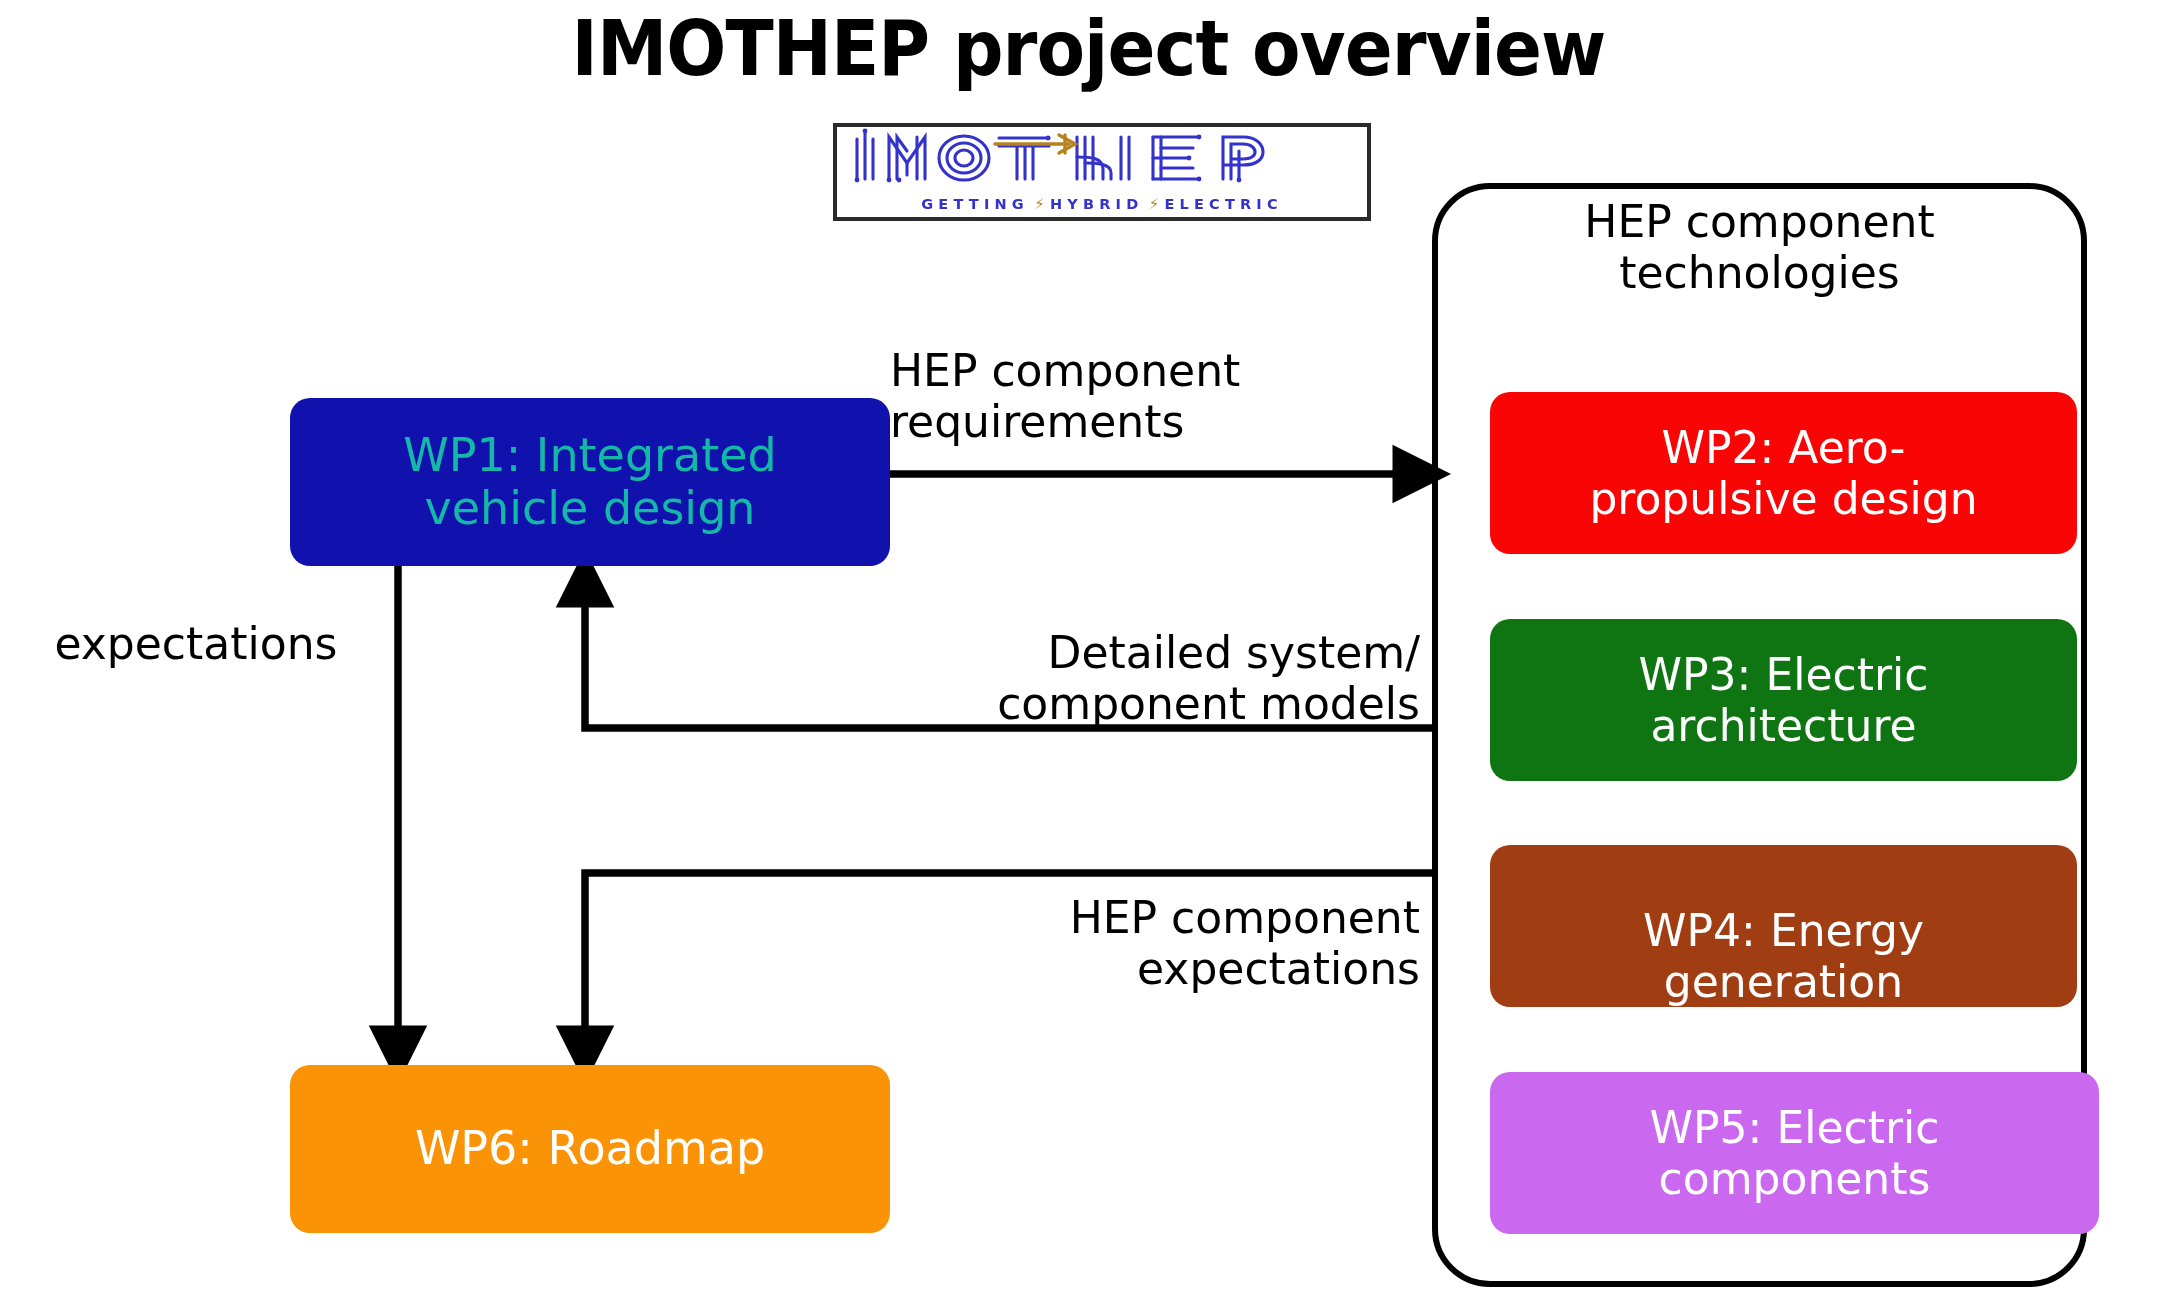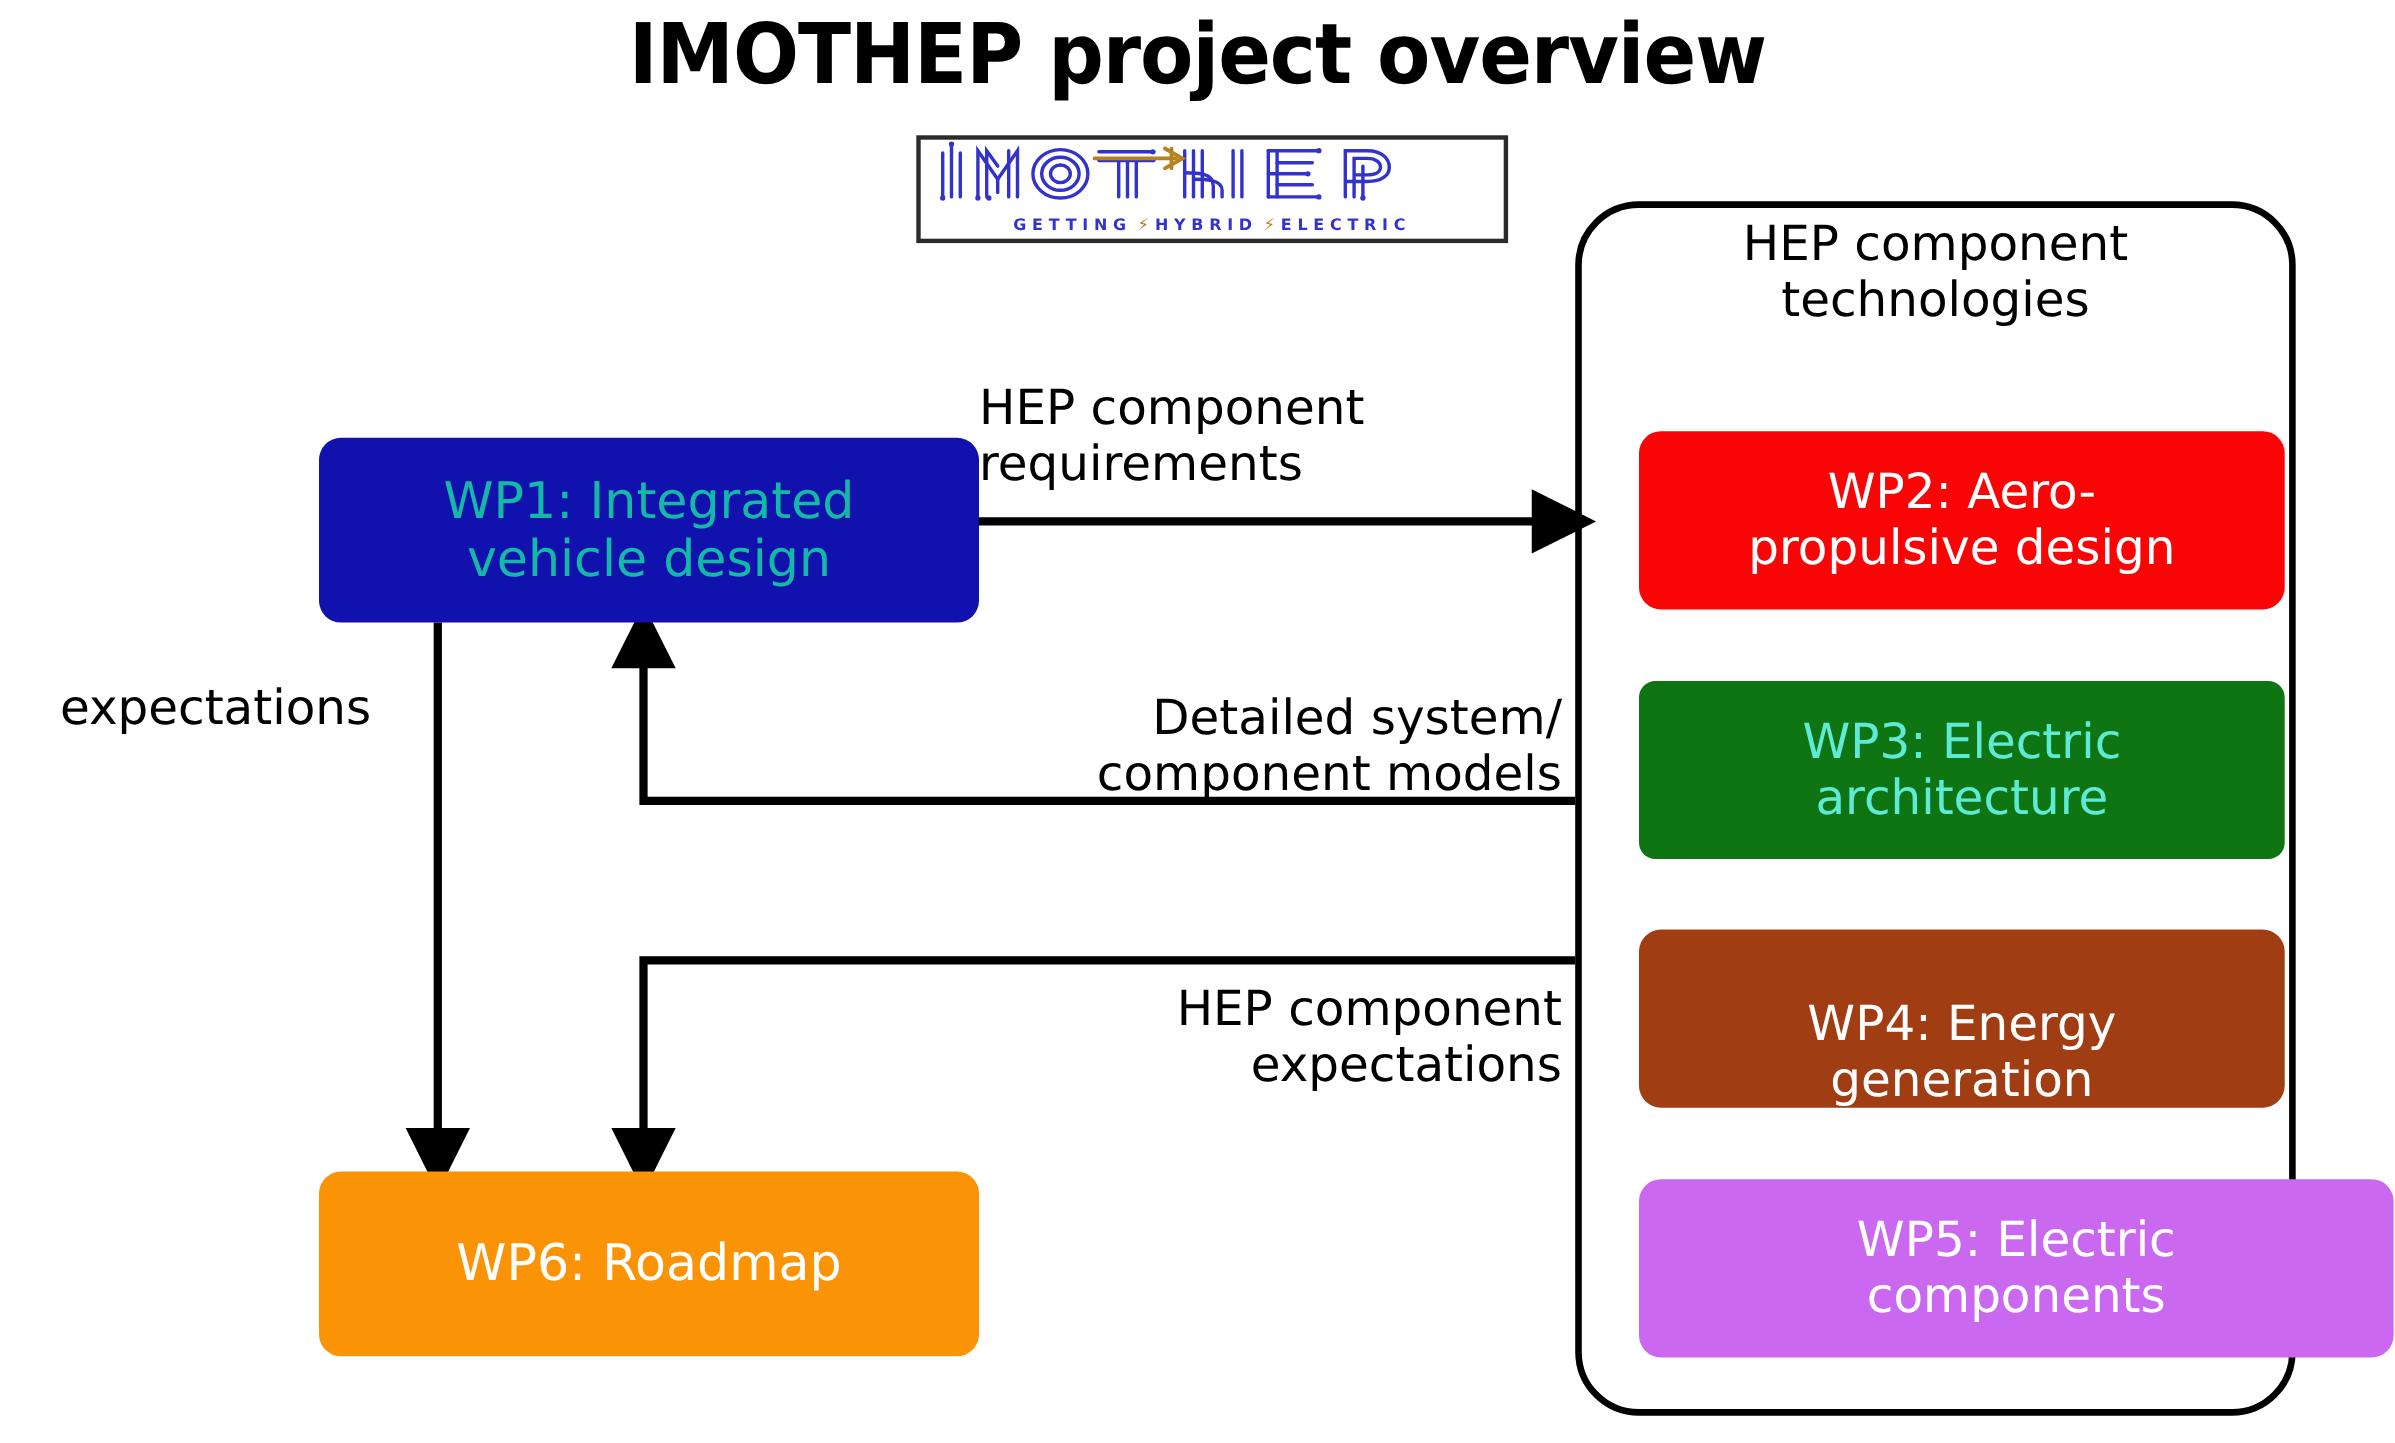--- a/index.html
+++ b/index.html
@@ -57,21 +57,21 @@
   .wp{
     position:absolute;border-radius:20px;color:#fff;
     display:flex;align-items:center;justify-content:center;
     text-align:center;line-height:1.16;font-size:44px;
     box-sizing:border-box;padding:0 12px;
   }
   #wp1{left:290px;top:398px;width:600px;height:168px;font-size:46px;background:#1111ad;}
   #wp2{left:1490px;top:392px;width:587px;height:162px;background:#fa0505;}
   #wp3{left:1490px;top:619px;width:587px;height:162px;background:#0f7512;}
   #wp4{left:1490px;top:845px;width:587px;height:162px;background:#a03d13;align-items:flex-end;}
-  #wp5{left:1490px;top:1072px;width:686px;height:162px;background:#ca68f0;}
+  #wp5{left:1490px;top:1072px;width:609px;height:162px;background:#ca68f0;}
   #wp6{left:290px;top:1065px;width:600px;height:168px;background:#fa9305;font-size:46px;}
 
   
   .lbl{position:absolute;font-size:44px;line-height:1.16;}
   #lbl-req{left:890px;top:345px;width:530px;text-align:left;}
   #lbl-veh{left:12px;top:618px;width:368px;text-align:center;}
   #lbl-det{left:880px;top:627px;width:540px;text-align:right;}
   #lbl-exp{left:890px;top:892px;width:530px;text-align:right;}
 
   svg.wires{position:absolute;left:0;top:0;width:2177px;height:1312px;overflow:visible;}
@@ -178,21 +178,21 @@
     </div>
   </div>
 
   <div class="wp" id="wp2" style="background: rgb(250, 5, 5); color: rgb(255, 255, 255); border-radius: 20px;">
     <div>
       <div>WP2: Aero-</div>
       <div>propulsive design</div>
     </div>
   </div>
 
-  <div class="wp" id="wp3" style="background: rgb(15, 117, 18); color: #5eead4; border-radius: 15px;">
+  <div class="wp" id="wp3" style="background: rgb(15, 117, 18); color: #ffffff;">
     <div>
       <div>WP3: Electric</div>
       <div>architecture</div>
     </div>
   </div>
 
   <div class="wp" id="wp4" style="background: rgb(160, 61, 19); color: rgb(255, 255, 255);">
     <div>
       <div>WP4: Energy</div>
       <div>generation</div>

